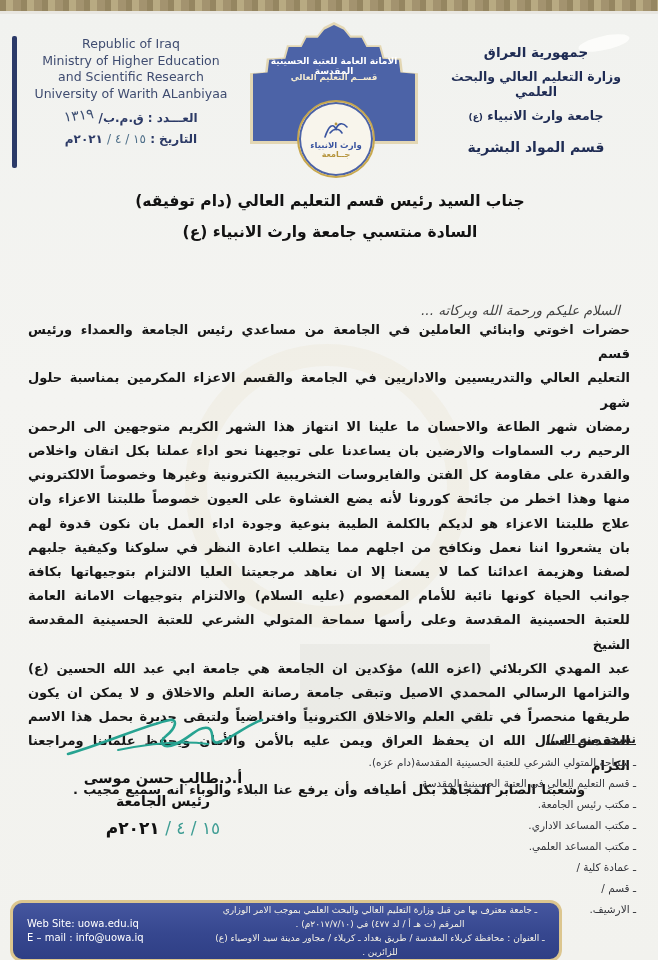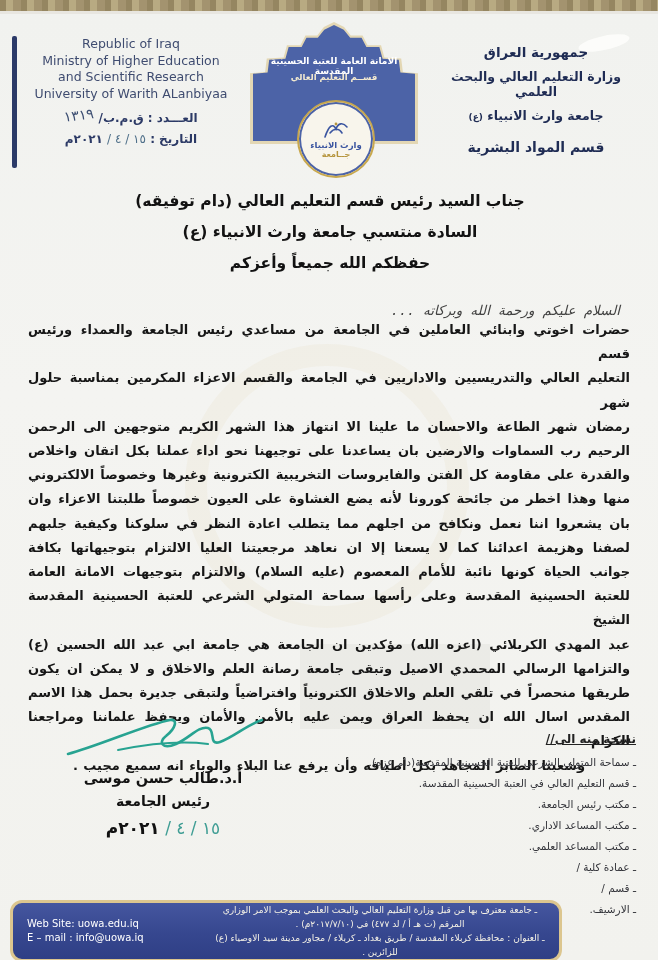--- a/index.html
+++ b/index.html
@@ -72,21 +72,21 @@
   .hr-l2{font-size:12.5px;margin-bottom:9px;}
   .hr-l3{font-size:12.5px;margin-bottom:16px;}
   .hr-l4{font-size:14px;}
   .honorific{font-size:9px;vertical-align:middle;}
   
   .recipient{position:absolute;left:30px;top:178px;width:600px;text-align:center;direction:rtl;color:#121212;}
   .rc-line{font-size:15.5px;font-weight:bold;margin-bottom:13px;}
   
   .greeting{
     position:absolute;right:38px;top:288px;width:420px;text-align:right;direction:rtl;
-    font-size:13.5px;color:#2a2a2a;font-weight:400;font-style:italic;letter-spacing:.3px;opacity:.88;font-family:Liberation Mono, monospace;
+    font-size:13.5px;color:#2a2a2a;font-weight:400;font-style:italic;letter-spacing:.3px;opacity:.88;
   }
   
   .body-text{
     position:absolute;left:28px;top:304px;width:602px;direction:rtl;color:#161616;
   }
   .bline{
     font-size:13px;font-weight:bold;line-height:24.2px;
     text-align:justify;text-align-last:justify;word-spacing:1px;
   }
   .bline.last{text-align-last:center;}
@@ -171,32 +171,32 @@
     <div class="hr-l3">
       <span>جامعة وارث الانبياء</span>
       <span class="honorific">(ع)</span>
     </div>
     <div class="hr-l4">قسم المواد البشرية</div>
   </div>
 
   <div class="recipient">
     <div class="rc-line">جناب السيد رئيس قسم التعليم العالي (دام توفيقه)</div>
     <div class="rc-line">السادة منتسبي جامعة وارث الانبياء (ع)</div>
-    <div class="rc-line">حفظكم الله جميعاً وأعزكم</div>
   </div>
 
   <div class="greeting">السلام عليكم ورحمة الله وبركاته ...</div>
 
   <div class="body-text">
     <div class="bline">حضرات اخوتي وابنائي العاملين في الجامعة من مساعدي رئيس الجامعة والعمداء ورئيس قسم</div>
     <div class="bline">التعليم العالي والتدريسيين والاداريين في الجامعة والقسم الاعزاء المكرمين بمناسبة حلول شهر</div>
     <div class="bline">رمضان شهر الطاعة والاحسان ما علينا الا انتهاز هذا الشهر الكريم متوجهين الى الرحمن</div>
     <div class="bline">الرحيم رب السماوات والارضين بان يساعدنا على توجيهنا نحو اداء عملنا بكل اتقان واخلاص</div>
     <div class="bline">والقدرة على مقاومة كل الفتن والفايروسات التخريبية الكترونية وغيرها وخصوصاً الالكتروني</div>
     <div class="bline">منها وهذا اخطر من جائحة كورونا لأنه يضع الغشاوة على العيون خصوصاً طلبتنا الاعزاء وان</div>
+    <div class="bline">علاج طلبتنا الاعزاء هو لديكم بالكلمة الطيبة بنوعية وجودة اداء العمل بان نكون قدوة لهم</div>
     <div class="bline">بان يشعروا اننا نعمل ونكافح من اجلهم مما يتطلب اعادة النظر في سلوكنا وكيفية جلبهم</div>
     <div class="bline">لصفنا وهزيمة اعدائنا كما لا يسعنا إلا ان نعاهد مرجعيتنا العليا الالتزام بتوجيهاتها بكافة</div>
     <div class="bline">جوانب الحياة كونها نائبة للأمام المعصوم (عليه السلام) والالتزام بتوجيهات الامانة العامة</div>
     <div class="bline">للعتبة الحسينية المقدسة وعلى رأسها سماحة المتولي الشرعي للعتبة الحسينية المقدسة الشيخ</div>
     <div class="bline">عبد المهدي الكربلائي (اعزه الله) مؤكدين ان الجامعة هي جامعة ابي عبد الله الحسين (ع)</div>
     <div class="bline">والتزامها الرسالي المحمدي الاصيل وتبقى جامعة رصانة العلم والاخلاق و لا يمكن ان يكون</div>
     <div class="bline">طريقها منحصراً في تلقي العلم والاخلاق الكترونياً وافتراضياً ولتبقى جديرة بحمل هذا الاسم</div>
     <div class="bline">المقدس اسال الله ان يحفظ العراق ويمن عليه بالأمن والأمان ويحفظ علماننا ومراجعنا الكرام</div>
     <div class="bline last">وشعبنا الصابر المجاهد بكل أطيافه وأن يرفع عنا البلاء والوباء انه سميع مجيب .</div>
   </div>

